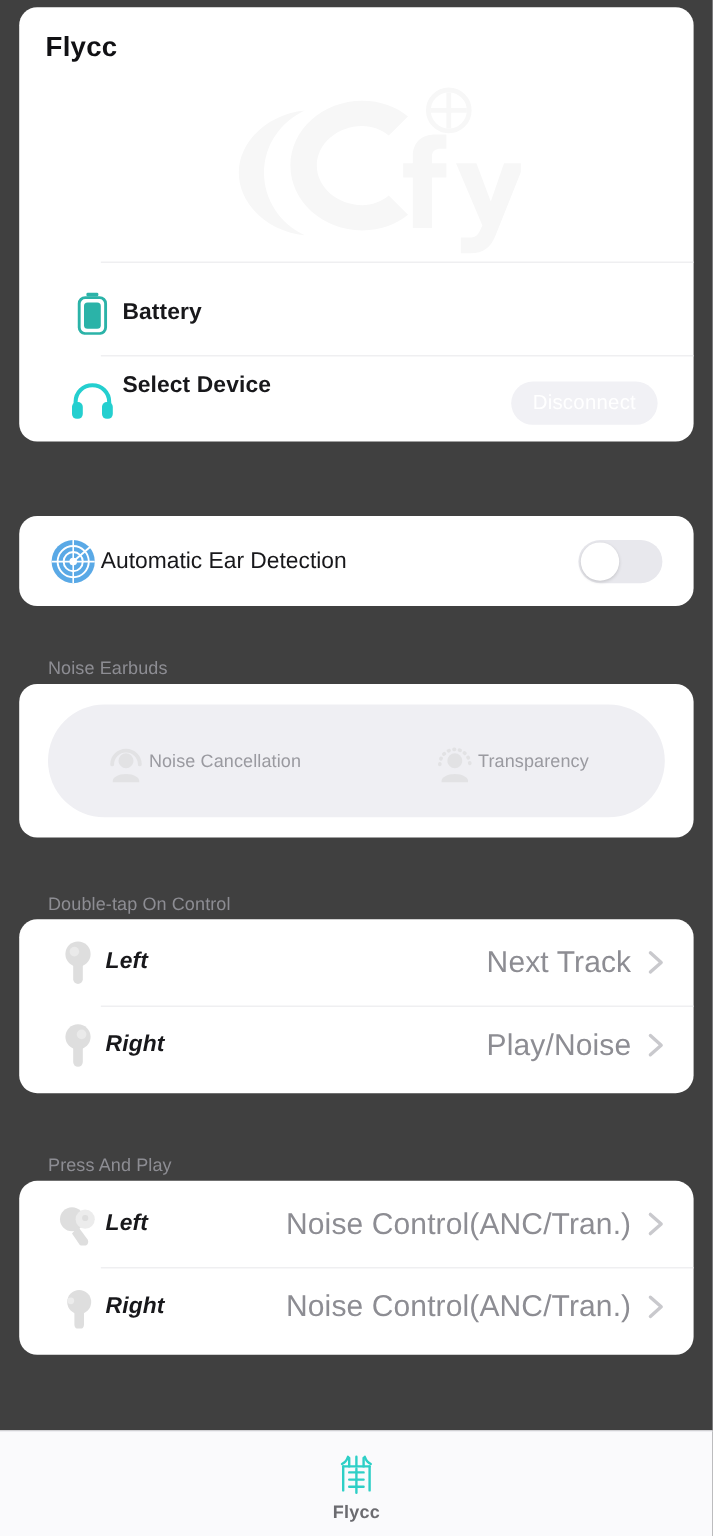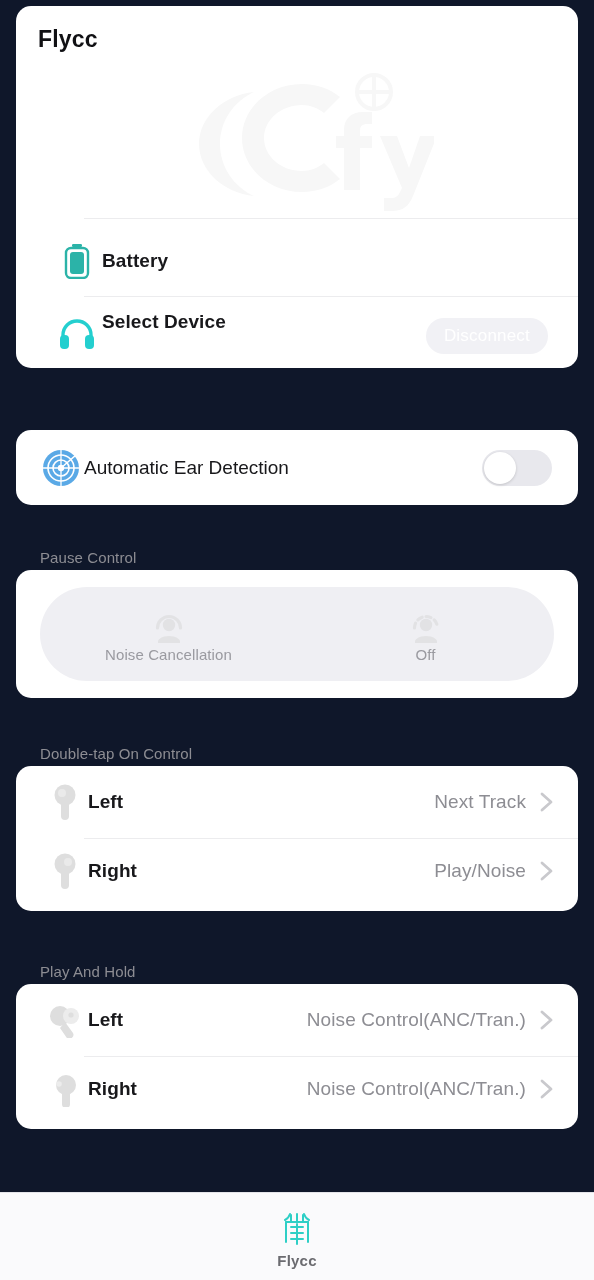--- a/index.html
+++ b/index.html
@@ -9,21 +9,21 @@
     height: 1280px;
     background: #eeeef2;
     font-family: "Liberation Sans", sans-serif;
     -webkit-font-smoothing: antialiased;
   }
 
   #app {
     position: relative;
     width: 594px;
     height: 1280px;
-    background: #0f172a;
+    background: #404040;
     overflow: hidden;
   }
 
   
   .card {
     position: absolute;
     left: 16px;
     width: 562px;
     background: #ffffff;
     border-radius: 15px;
@@ -154,21 +154,21 @@
     top: 17px;
     width: 514px;
     height: 94px;
     border-radius: 47px;
     background: #efeff3;
     display: flex;
   }
   .seg-item {
     flex: 1;
     display: flex;
-    flex-direction: column;
+    flex-direction: row;
     align-items: center;
     justify-content: center;
     cursor: pointer;
   }
   .seg-icon { width: 38px; height: 38px; margin-bottom: 3px; }
   .seg-text {
     font-size: 15px;
     color: #9a9aa0;
     letter-spacing: .1px;
   }
@@ -211,25 +211,26 @@
     align-items: center;
     justify-content: center;
   }
   .list-label {
     position: absolute;
     left: 72px;
     font-size: 19px;
     font-weight: bold;
     color: #18181b;
     letter-spacing: .1px;
+    font-style: italic;
   }
   .list-value {
     position: absolute;
     right: 52px;
-    font-size: 19px;
+    font-size: 25px;
     color: #8d8d93;
     letter-spacing: .1px;
   }
   .chev {
     position: absolute;
     right: 20px;
     width: 22px;
     height: 22px;
   }
 
@@ -321,43 +322,43 @@
         <path d="M19 1v36M1 19h36" stroke="#ffffff" stroke-width="1.3"></path>
         <path d="M19 19 34 6" stroke="#ffffff" stroke-width="1.6"></path>
       </svg>
     </div>
     <div id="ear-label">Automatic Ear Detection</div>
     <div id="ear-toggle">
       <div class="knob"></div>
     </div>
   </div>
 
-  <div class="section-label" id="noise-label">Pause Control</div>
+  <div class="section-label" id="noise-label">Noise Earbuds</div>
 
   <div class="card" id="noise-card">
     <div id="noise-seg">
 
       <div class="seg-item">
         <svg class="seg-icon" viewBox="0 0 38 38">
           <path d="M19 31c-6.5 0-11 3-11 5.5V38h22v-1.5C30 34 25.5 31 19 31z" fill="#e2e2e4"></path>
           <circle cx="19" cy="20" r="6.2" fill="#e2e2e4"></circle>
           <path d="M7.5 23a11.5 11.5 0 1 1 23 0" fill="none" stroke="#e2e2e4" stroke-width="3.2" stroke-linecap="round"></path>
         </svg>
         <span class="seg-text">Noise Cancellation</span>
       </div>
 
+
       <div class="seg-item">
         <svg class="seg-icon" viewBox="0 0 38 38">
           <path d="M19 31c-6.5 0-11 3-11 5.5V38h22v-1.5C30 34 25.5 31 19 31z" fill="#e2e2e4"></path>
           <circle cx="19" cy="20" r="6.2" fill="#e2e2e4"></circle>
-          <path d="M7.5 23a11.5 11.5 0 1 1 23 0" fill="none" stroke="#e2e2e4" stroke-width="3.2" stroke-linecap="round" stroke-dasharray="5 4"></path>
-        </svg>
-        <span class="seg-text">Off</span>
+          <path d="M6.5 23a12.5 12.5 0 1 1 25 0" fill="none" stroke="#e2e2e4" stroke-width="3" stroke-linecap="round" stroke-dasharray="0.5 4.2"></path>
+        </svg>
+        <span class="seg-text">Transparency</span>
       </div>
-
 
     </div>
   </div>
 
   <div class="section-label" id="dbl-label">Double-tap On Control</div>
 
   <div class="card" id="dbl-card">
 
     <div class="list-row r1">
       <span class="list-icon">
@@ -385,21 +386,21 @@
         </svg>
       </span>
       <span class="list-label">Right</span>
       <span class="list-value">Play/Noise</span>
       <svg class="chev" viewBox="0 0 22 22">
         <path d="M6 3l9 8-9 8" fill="none" stroke="#c9c9cd" stroke-width="2.8" stroke-linecap="round" stroke-linejoin="round"></path>
       </svg>
     </div>
   </div>
 
-  <div class="section-label" id="hold-label">Play And Hold</div>
+  <div class="section-label" id="hold-label">Press And Play</div>
 
   <div class="card" id="hold-card">
 
     <div class="list-row r1">
       <span class="list-icon">
         <svg width="36" height="36" viewBox="0 0 36 36">
           <circle cx="13" cy="14" r="10" fill="#dedede"></circle>
           <circle cx="24" cy="14" r="8" fill="#ececec"></circle>
           <circle cx="24" cy="13" r="2.6" fill="#dedede"></circle>
           <path d="M18 20l8 11a4 4 0 0 1-6.5 4.5L13 26z" fill="#dedede"></path>

